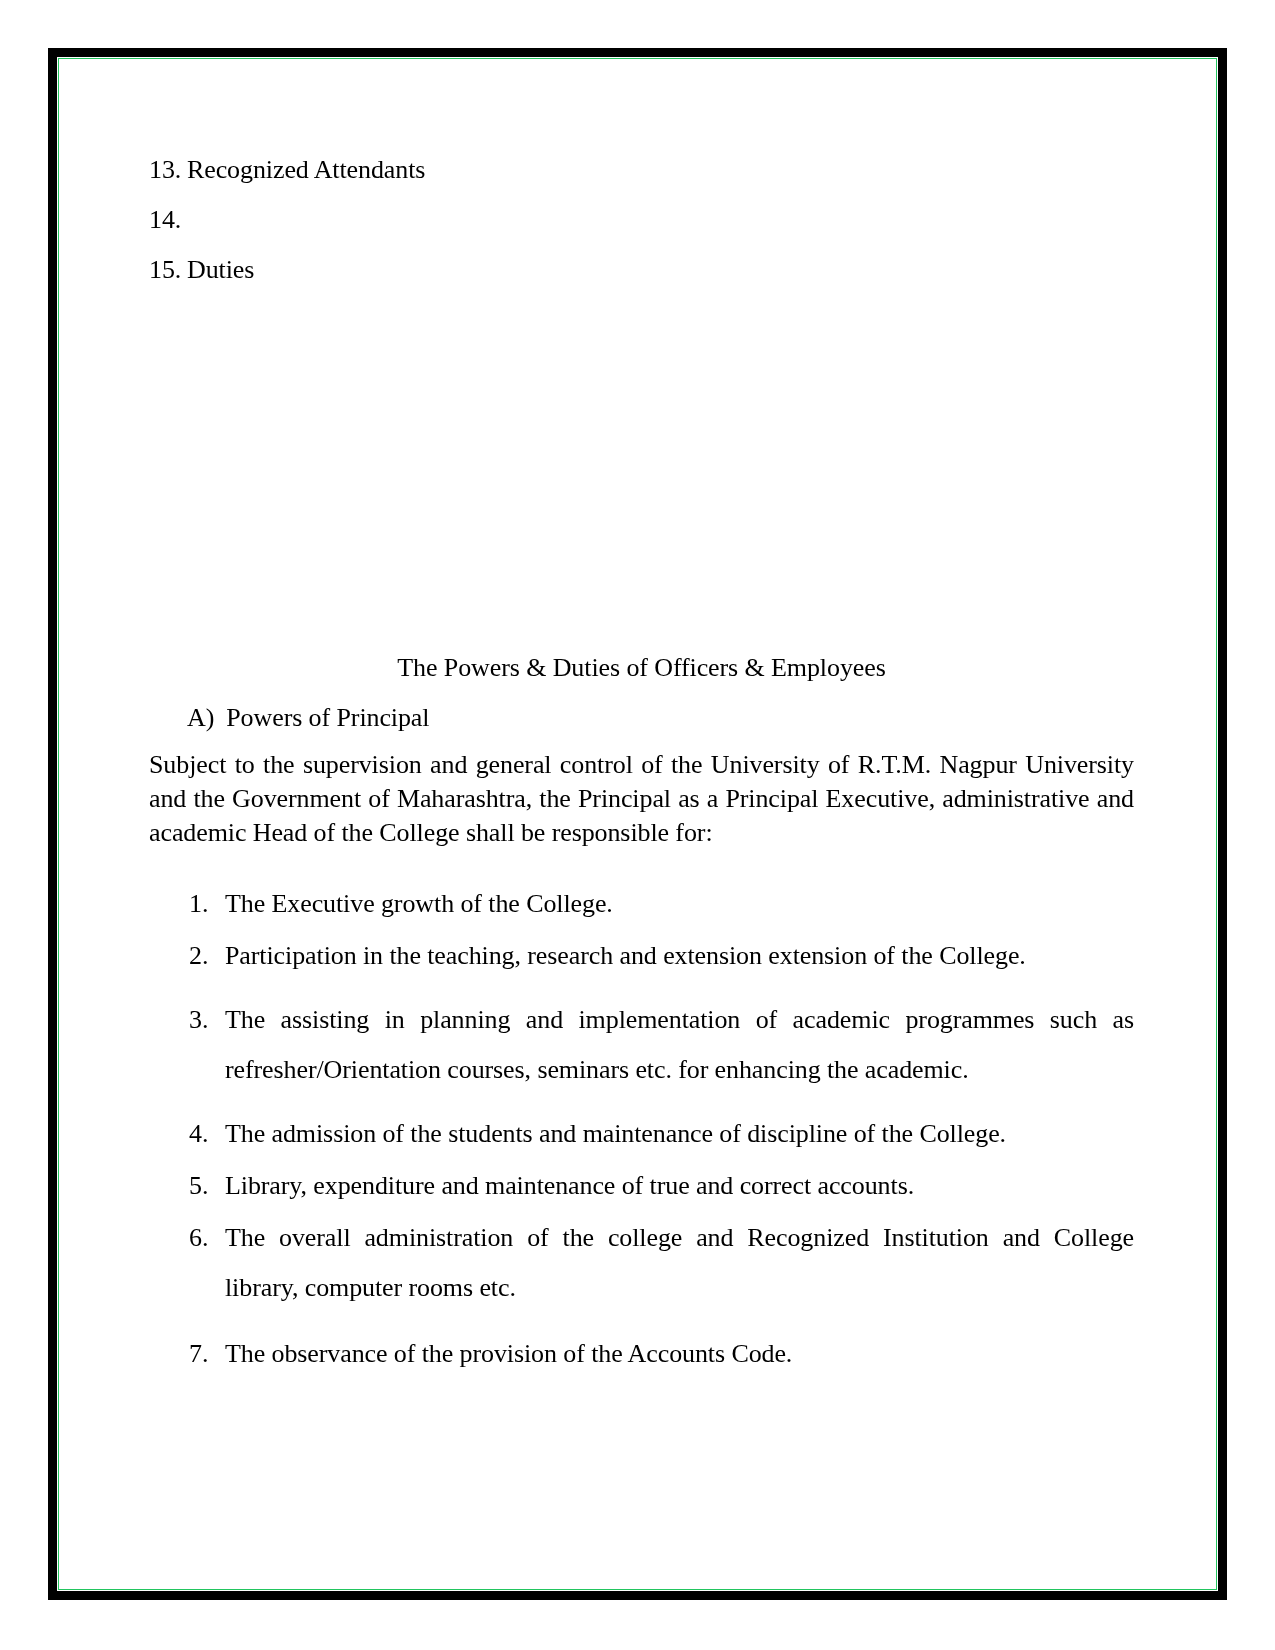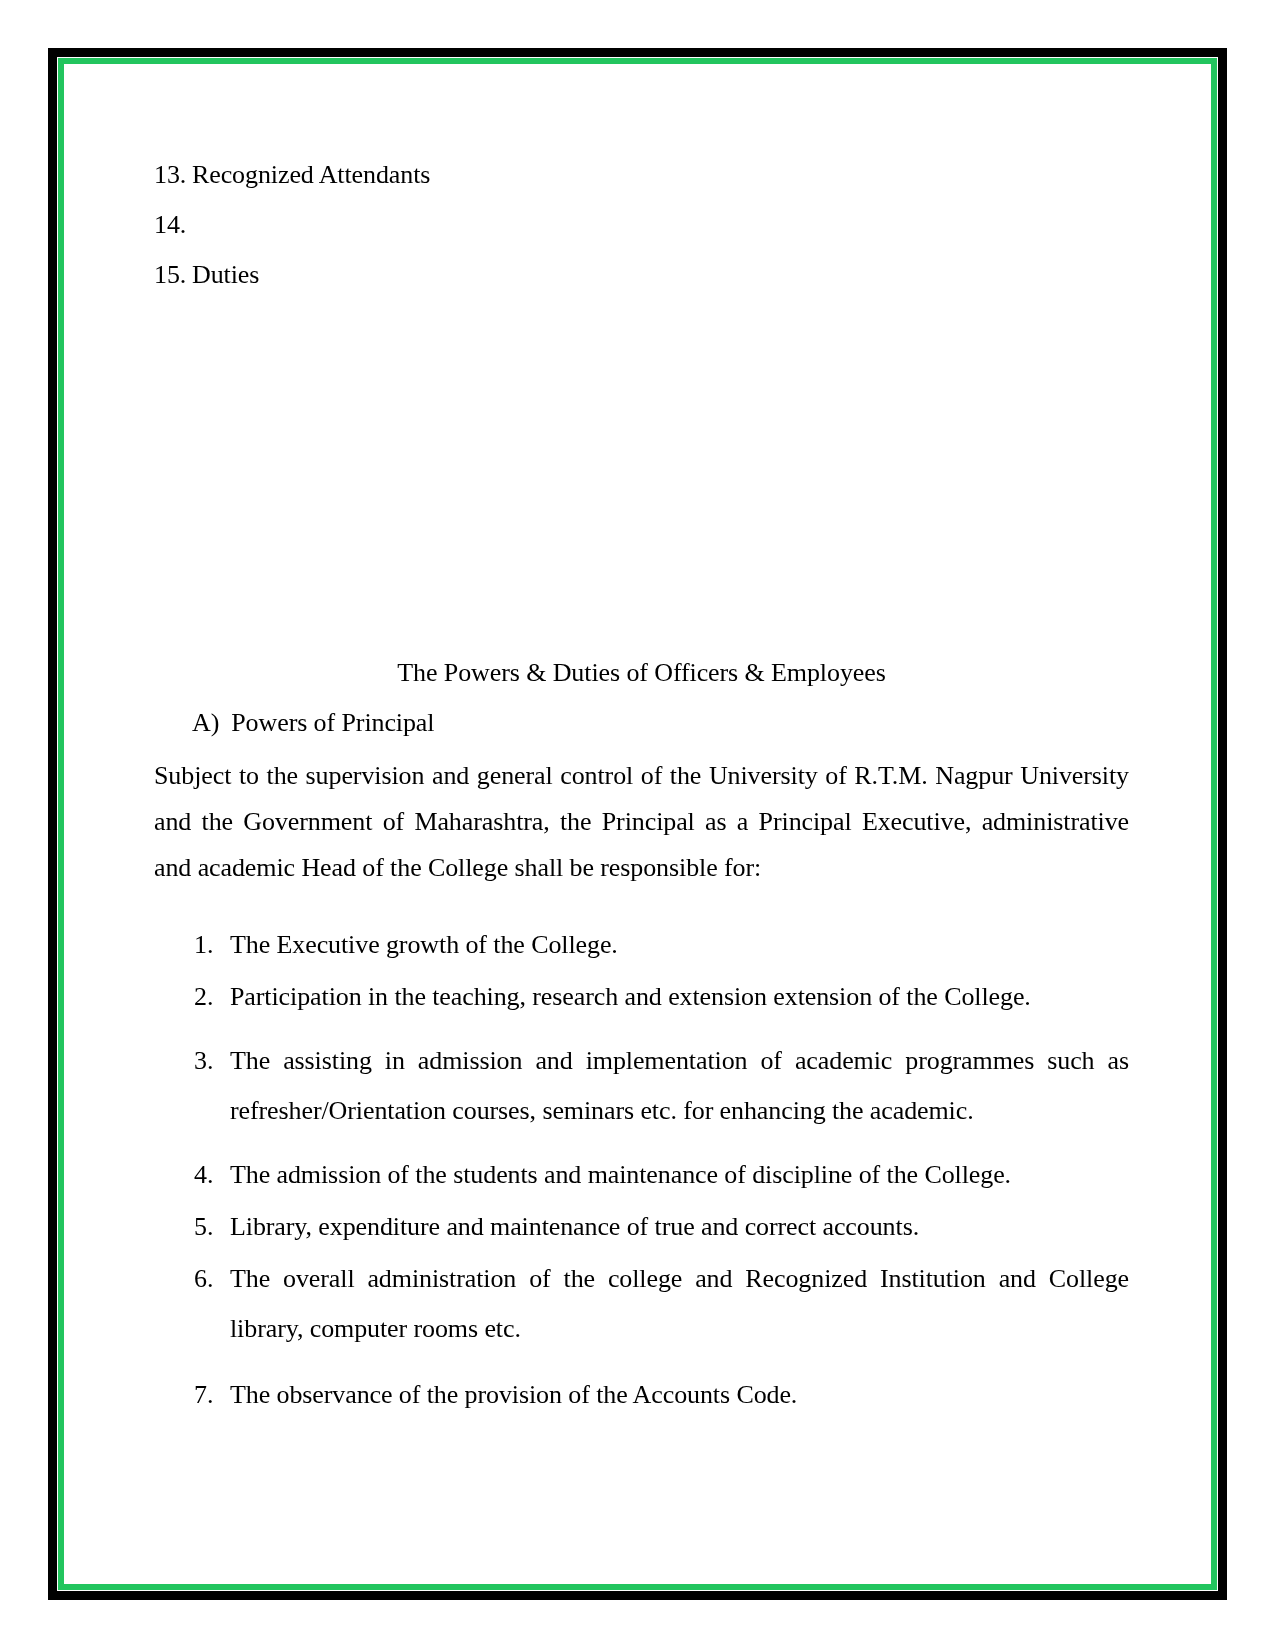--- a/index.html
+++ b/index.html
@@ -20,21 +20,21 @@
     left: 48px;
     top: 48px;
     width: 1179px;
     height: 1552px;
     border: 9px solid #000000;
     box-sizing: border-box;
   }
   .frame-inner {
     position: absolute;
     inset: 1px;
-    border: 6px solid #22c55e;
+    border: 1px solid #22c55e;
   }
   .content {
     position: absolute;
     inset: 0;
     padding: 86px 82px 0 90px;
     font-size: 26px;
     letter-spacing: -0.1px;
     overflow: hidden;
   }
   .staff-row {
@@ -54,21 +54,21 @@
   }
   .section-line {
     line-height: 50px;
     padding-left: 38px;
   }
   .section-label {
     margin-right: 12px;
   }
   .intro {
     margin: 5px 0 0 0;
-    line-height: 46px;
+    line-height: 34px;
     text-align: justify;
   }
   .duties {
     margin-top: 29px;
     padding-left: 40px;
   }
   .duty {
     display: flex;
     line-height: 50px;
     margin-bottom: 2px;
@@ -124,21 +124,21 @@
         <div class="duty">
           <span class="duty-num">1.</span>
           <div class="duty-text">The Executive growth of the College.</div>
         </div>
         <div class="duty">
           <span class="duty-num">2.</span>
           <div class="duty-text">Participation in the teaching, research and extension extension of the College.</div>
         </div>
         <div class="duty">
           <span class="duty-num">3.</span>
-          <div class="duty-text">The assisting in admission and implementation of academic programmes such as refresher/Orientation courses, seminars etc. for enhancing the academic.</div>
+          <div class="duty-text">The assisting in planning and implementation of academic programmes such as refresher/Orientation courses, seminars etc. for enhancing the academic.</div>
         </div>
         <div class="duty">
           <span class="duty-num">4.</span>
           <div class="duty-text">The admission of the students and maintenance of discipline of the College.</div>
         </div>
         <div class="duty">
           <span class="duty-num">5.</span>
           <div class="duty-text">Library, expenditure and maintenance of true and correct accounts.</div>
         </div>
         <div class="duty">

